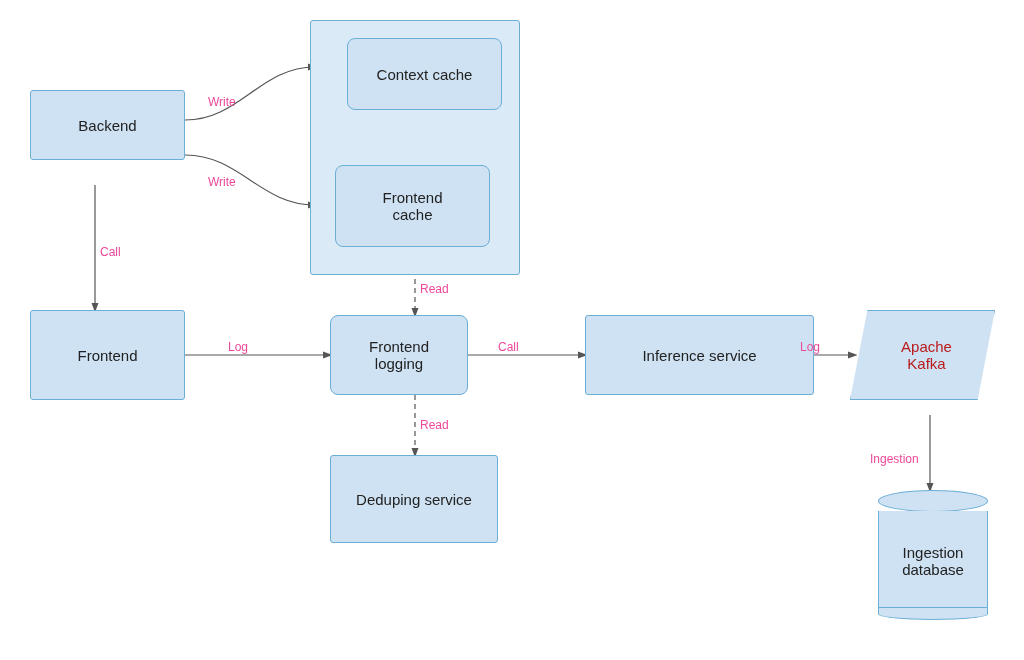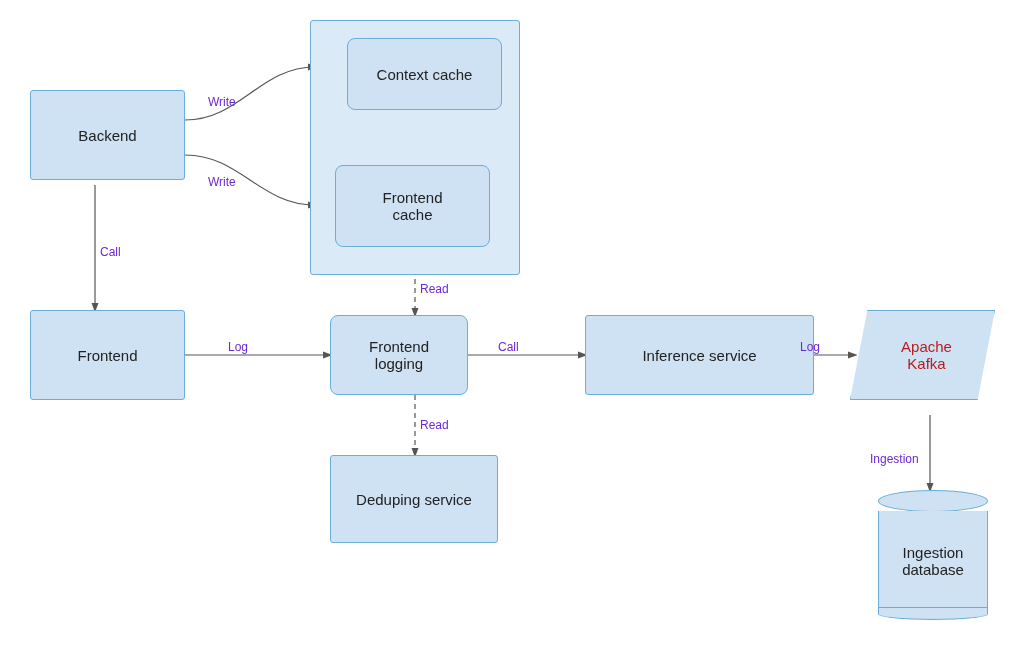--- a/index.html
+++ b/index.html
@@ -87,21 +87,21 @@
       background: #cfe2f3;
       border: 1.5px solid #6baed6;
       border-top: none;
       border-radius: 0 0 50% 50%;
       width: 100%;
       height: 12px;
     }
     .label {
       position: absolute;
       font-size: 12px;
-      color: #6d28d9;
+      color: #ec4899;
       background: transparent;
     }
     svg.arrows {
       position: absolute;
       top: 0; left: 0;
       width: 1024px;
       height: 660px;
       pointer-events: none;
     }
   </style>
@@ -130,21 +130,21 @@
 
     <line x1="415" y1="395" x2="415" y2="455" stroke="#555" stroke-width="1.2" stroke-dasharray="5,4" marker-end="url(#arrowhead)"></line>
 
     <defs>
       <marker id="arrowhead" markerWidth="8" markerHeight="6" refX="6" refY="3" orient="auto">
         <polygon points="0 0, 8 3, 0 6" fill="#555"></polygon>
       </marker>
     </defs>
   </svg>
 
-  <div class="box box-rect" style="left:30px; top:90px; width:155px; height:90px;">
+  <div class="box box-rect" style="left:30px; top:90px; width:155px; height:70px;">
     <span>Backend</span>
   </div>
 
   <div class="box box-rect" style="left:30px; top:310px; height:90px; width:155px;">
     <span>Frontend</span>
   </div>
 
   <div class="cache-container" style="left:310px; top:20px; width:210px; height:255px;">
   </div>
 

